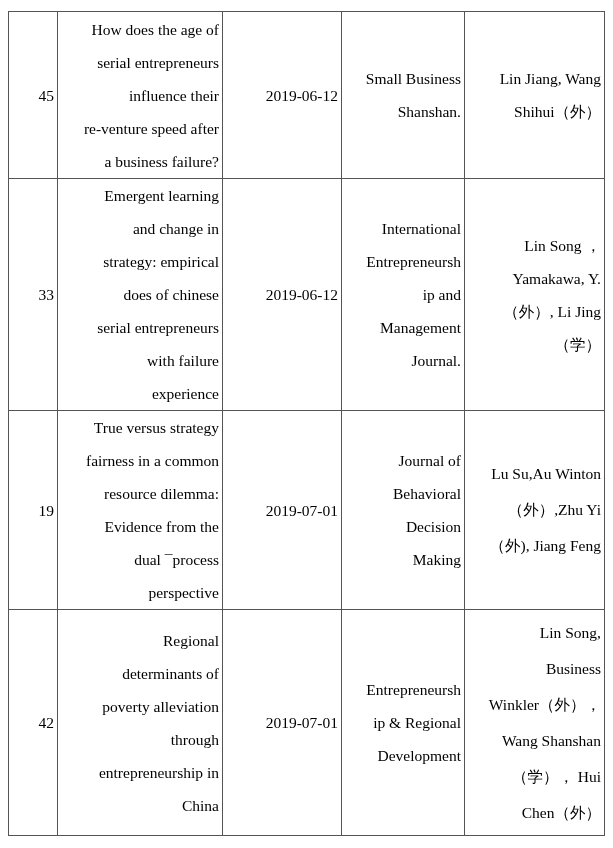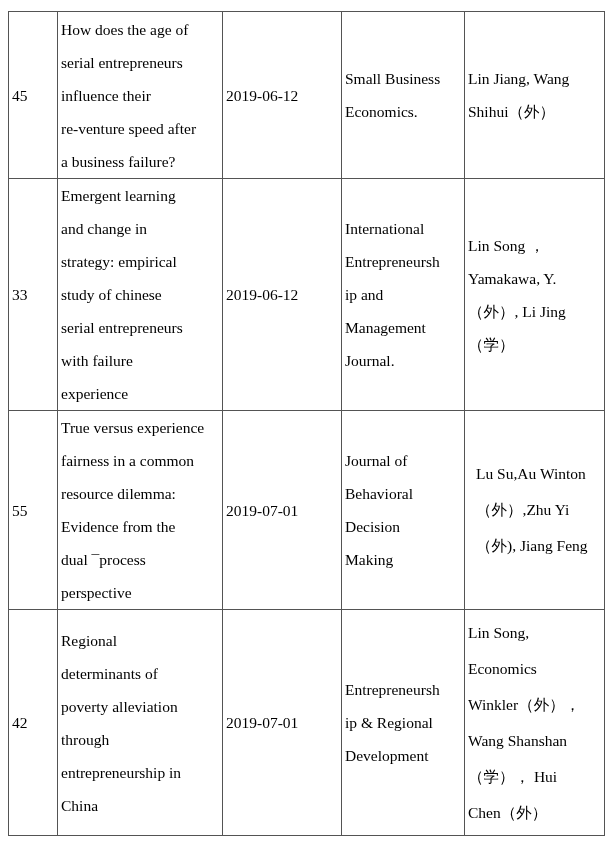--- a/index.html
+++ b/index.html
@@ -15,21 +15,21 @@
     overflow: hidden;
   }
   table.pub-table {
     border-collapse: collapse;
     table-layout: fixed;
     margin: 11px 0 0 8px;
     width: 596px;
   }
   table.pub-table td {
     border: 1px solid #545454;
-    text-align: left;
+    text-align: right;
     vertical-align: middle;
     font-family: "Liberation Serif", "DejaVu Serif", serif;
     font-size: 15.5px;
     color: #000000;
     line-height: 33px;
     white-space: pre-line;
     padding: 0 3px;
     overflow: hidden;
   }
   col.c-num     { width: 49px;  }
@@ -59,47 +59,47 @@
     <tbody>
       <tr class="r0">
         <td class="num-cell">45</td>
         <td class="title-cell">How does the age of
 serial entrepreneurs
 influence their
 re-venture speed after
 a business failure?</td>
         <td class="date-cell">2019-06-12</td>
         <td class="journal-cell">Small Business
-Economics.</td>
+Shanshan.</td>
         <td class="authors-cell">Lin Jiang, Wang
 Shihui（外）</td>
       </tr>
       <tr class="r1">
         <td class="num-cell">33</td>
         <td class="title-cell">Emergent learning
 and change in
 strategy: empirical
-study of chinese
+does of chinese
 serial entrepreneurs
 with failure
 experience</td>
         <td class="date-cell">2019-06-12</td>
         <td class="journal-cell">International
 Entrepreneursh
 ip and
 Management
 Journal.</td>
         <td class="authors-cell">Lin Song ，
 Yamakawa, Y.
 （外）, Li Jing
 （学）</td>
       </tr>
       <tr class="r2">
-        <td class="num-cell">55</td>
-        <td class="title-cell">True versus experience
+        <td class="num-cell">19</td>
+        <td class="title-cell">True versus strategy
 fairness in a common
 resource dilemma:
 Evidence from the
 dual ¯process
 perspective</td>
         <td class="date-cell">2019-07-01</td>
         <td class="journal-cell">Journal of
 Behavioral
 Decision
 Making</td>
@@ -113,21 +113,21 @@
 determinants of
 poverty alleviation
 through
 entrepreneurship in
 China</td>
         <td class="date-cell">2019-07-01</td>
         <td class="journal-cell">Entrepreneursh
 ip &amp; Regional
 Development</td>
         <td class="authors-cell">Lin Song,
-Economics
+Business
 Winkler（外），
 Wang Shanshan
 （学）， Hui
 Chen（外）</td>
       </tr>
     </tbody>
   </table>
 </div>
 
 </body></html>

